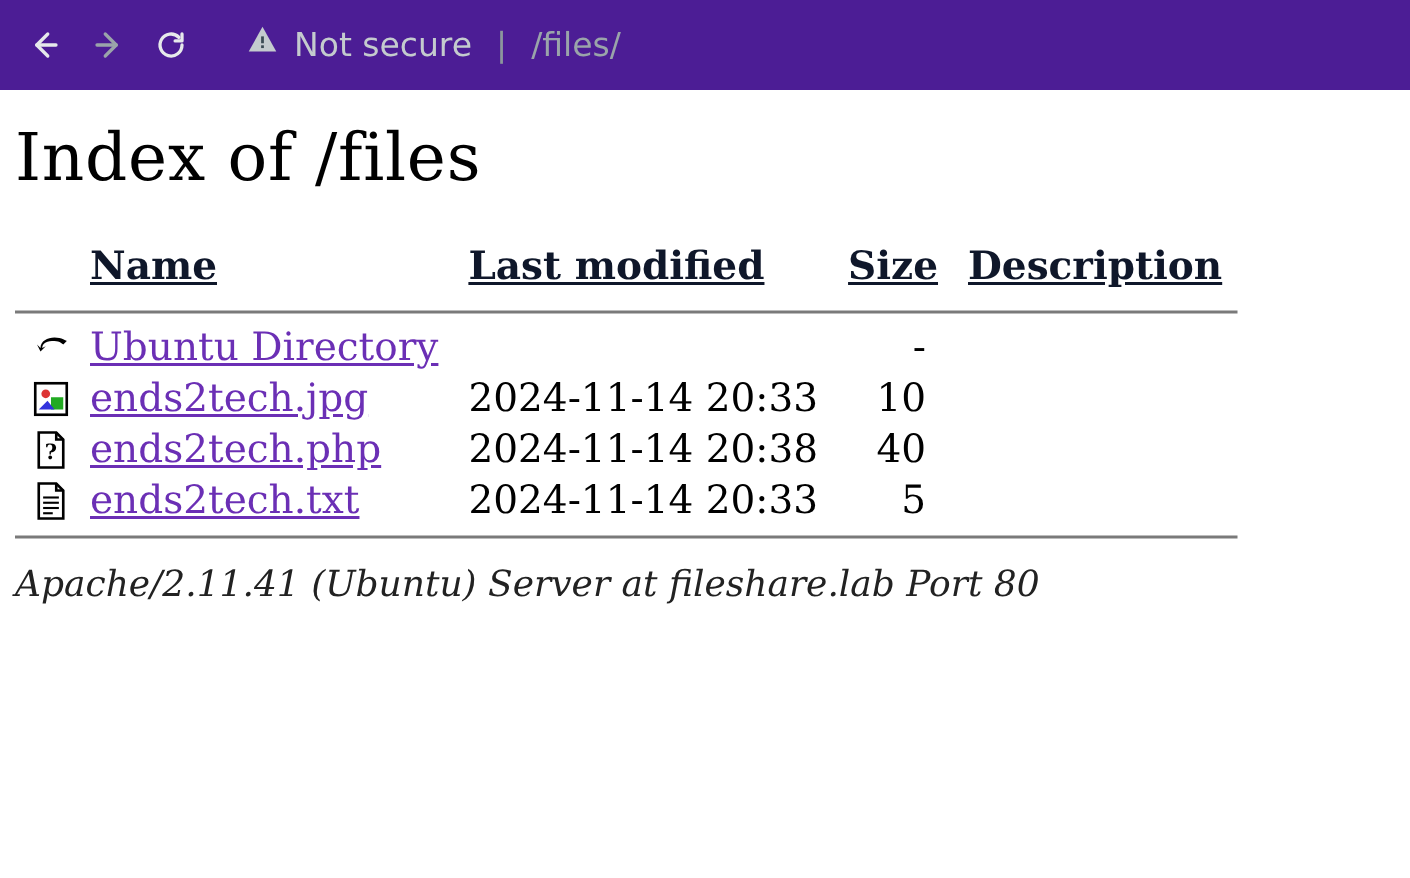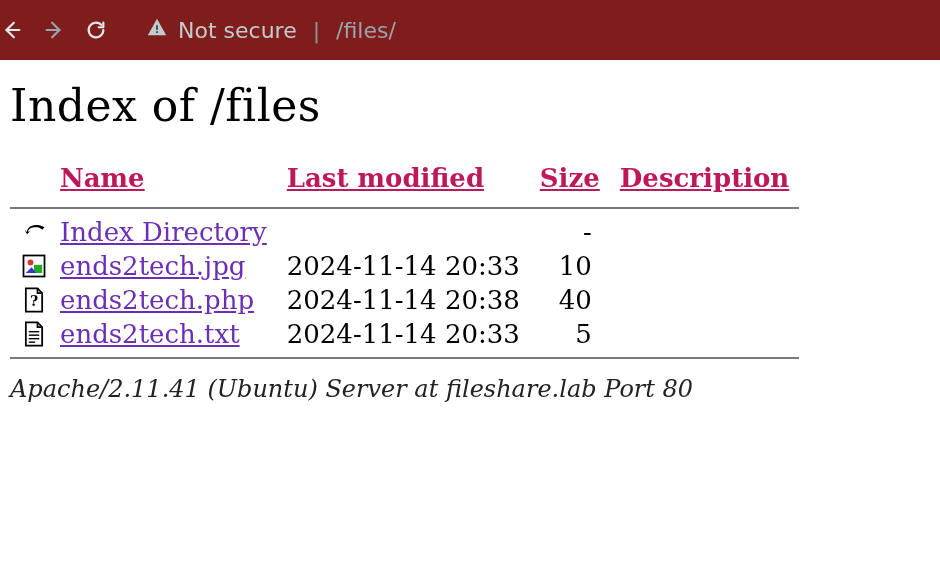--- a/index.html
+++ b/index.html
@@ -10,22 +10,22 @@
     font-family: "DejaVu Sans", "Liberation Sans", Arial, sans-serif;
     background: #ffffff;
     overflow: hidden;
   }
 
   
   .browser-bar {
     display: flex;
     align-items: center;
     height: 60px;
-    padding: 0 0;
-    background: #7f1d1d;
+    padding: 0 18px;
+    background: #4c1d95;
     color: #cfd6da;
     gap: 18px;
   }
   .nav-btn {
     width: 24px;
     height: 24px;
     display: flex;
     align-items: center;
     justify-content: center;
     color: #e6e9eb;
@@ -63,21 +63,21 @@
     border-collapse: collapse;
     font-size: 26px;
     font-family: "DejaVu Serif", "Times New Roman", serif;
   }
   table.listing th {
     text-align: left;
     font-weight: 700;
     padding: 4px 10px 8px 10px;
   }
   table.listing th a {
-    color: #be185d;
+    color: #0f172a;
     text-decoration: underline;
   }
   table.listing td {
     padding: 2px 10px;
     vertical-align: middle;
   }
   table.listing tr.hr-row td { padding: 0; }
   table.listing tr.hr-row hr {
     border: none;
     border-top: 2px solid #7a7a7a;
@@ -154,21 +154,21 @@
             <hr>
           </td>
         </tr>
 
     <tr>
       <td class="icon-cell">
         <svg viewBox="0 0 24 24">
               <path d="M14 6 C10 6 6 8 6 12 L4 10 L6 14 L9 11 L7 12 C7 9 10 8 14 8 C17 8 19 10 19 10 L21 8 C21 8 18 6 14 6 Z" fill="#000"></path>
             </svg>
       </td>
-      <td><a class="name-link" href="#">Index Directory</a></td>
+      <td><a class="name-link" href="#">Ubuntu Directory</a></td>
       <td class="mod-cell"></td>
       <td class="size-cell">-</td>
       <td></td>
     </tr>
 
     <tr>
       <td class="icon-cell">
         <svg viewBox="0 0 24 24">
               <rect x="3" y="3" width="18" height="18" fill="#fff" stroke="#000" stroke-width="1.5"></rect>
               <circle cx="9" cy="9" r="2.5" fill="#d33"></circle>

